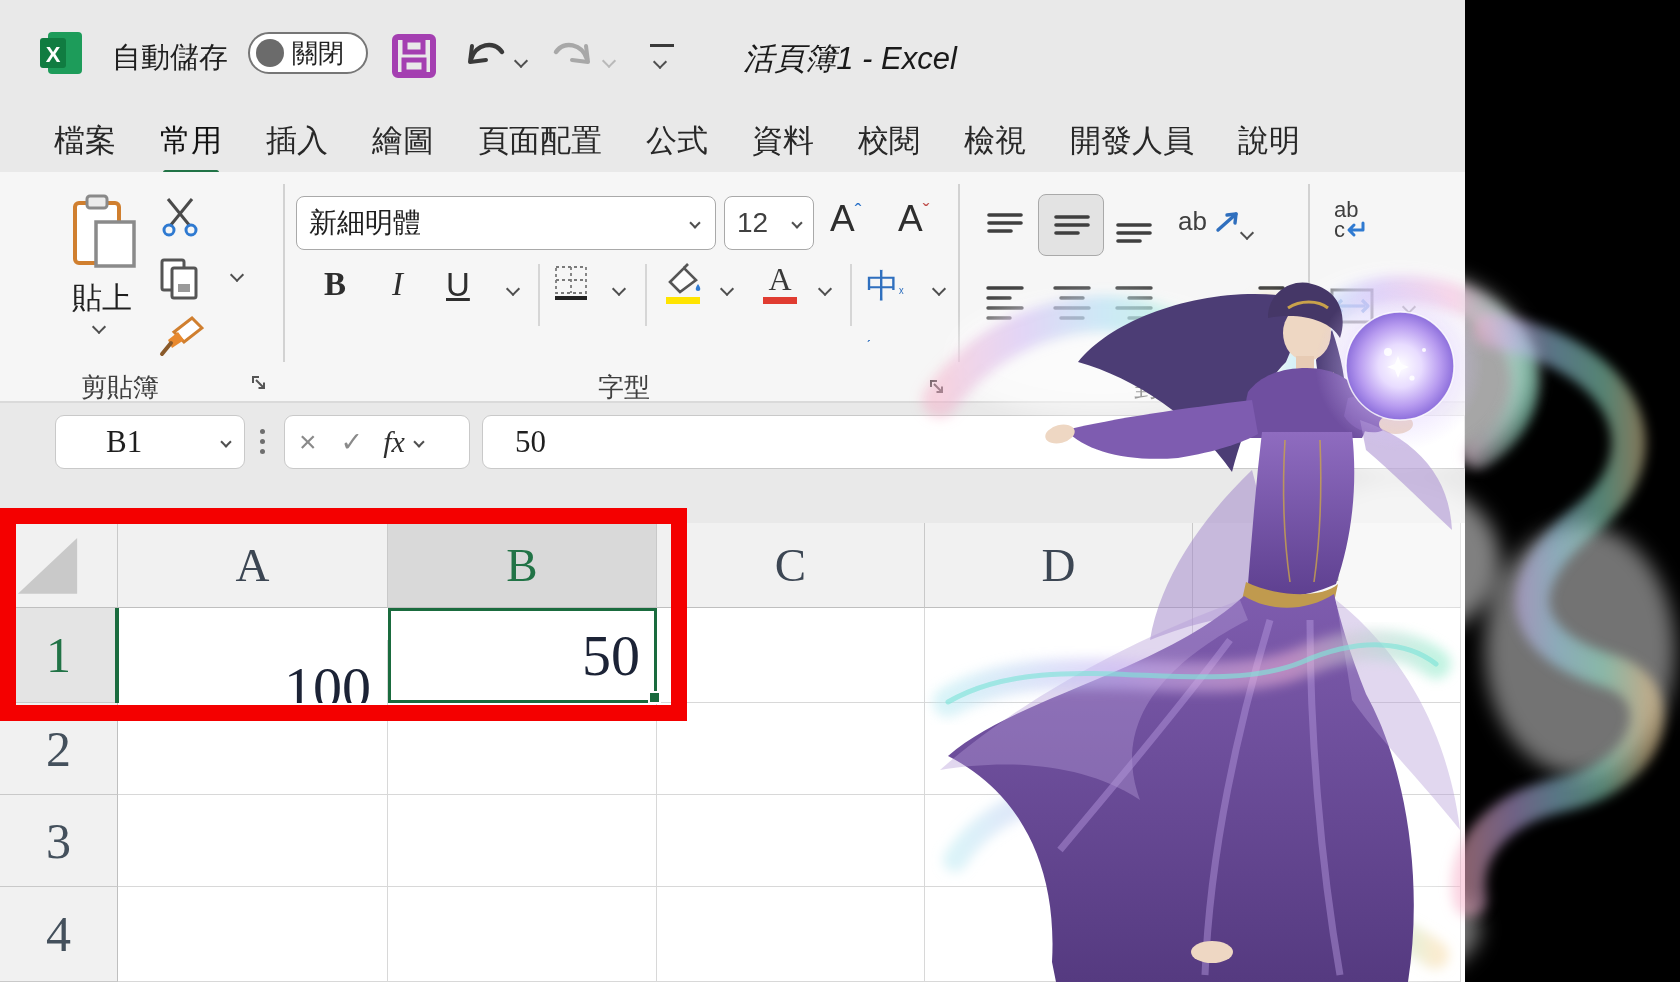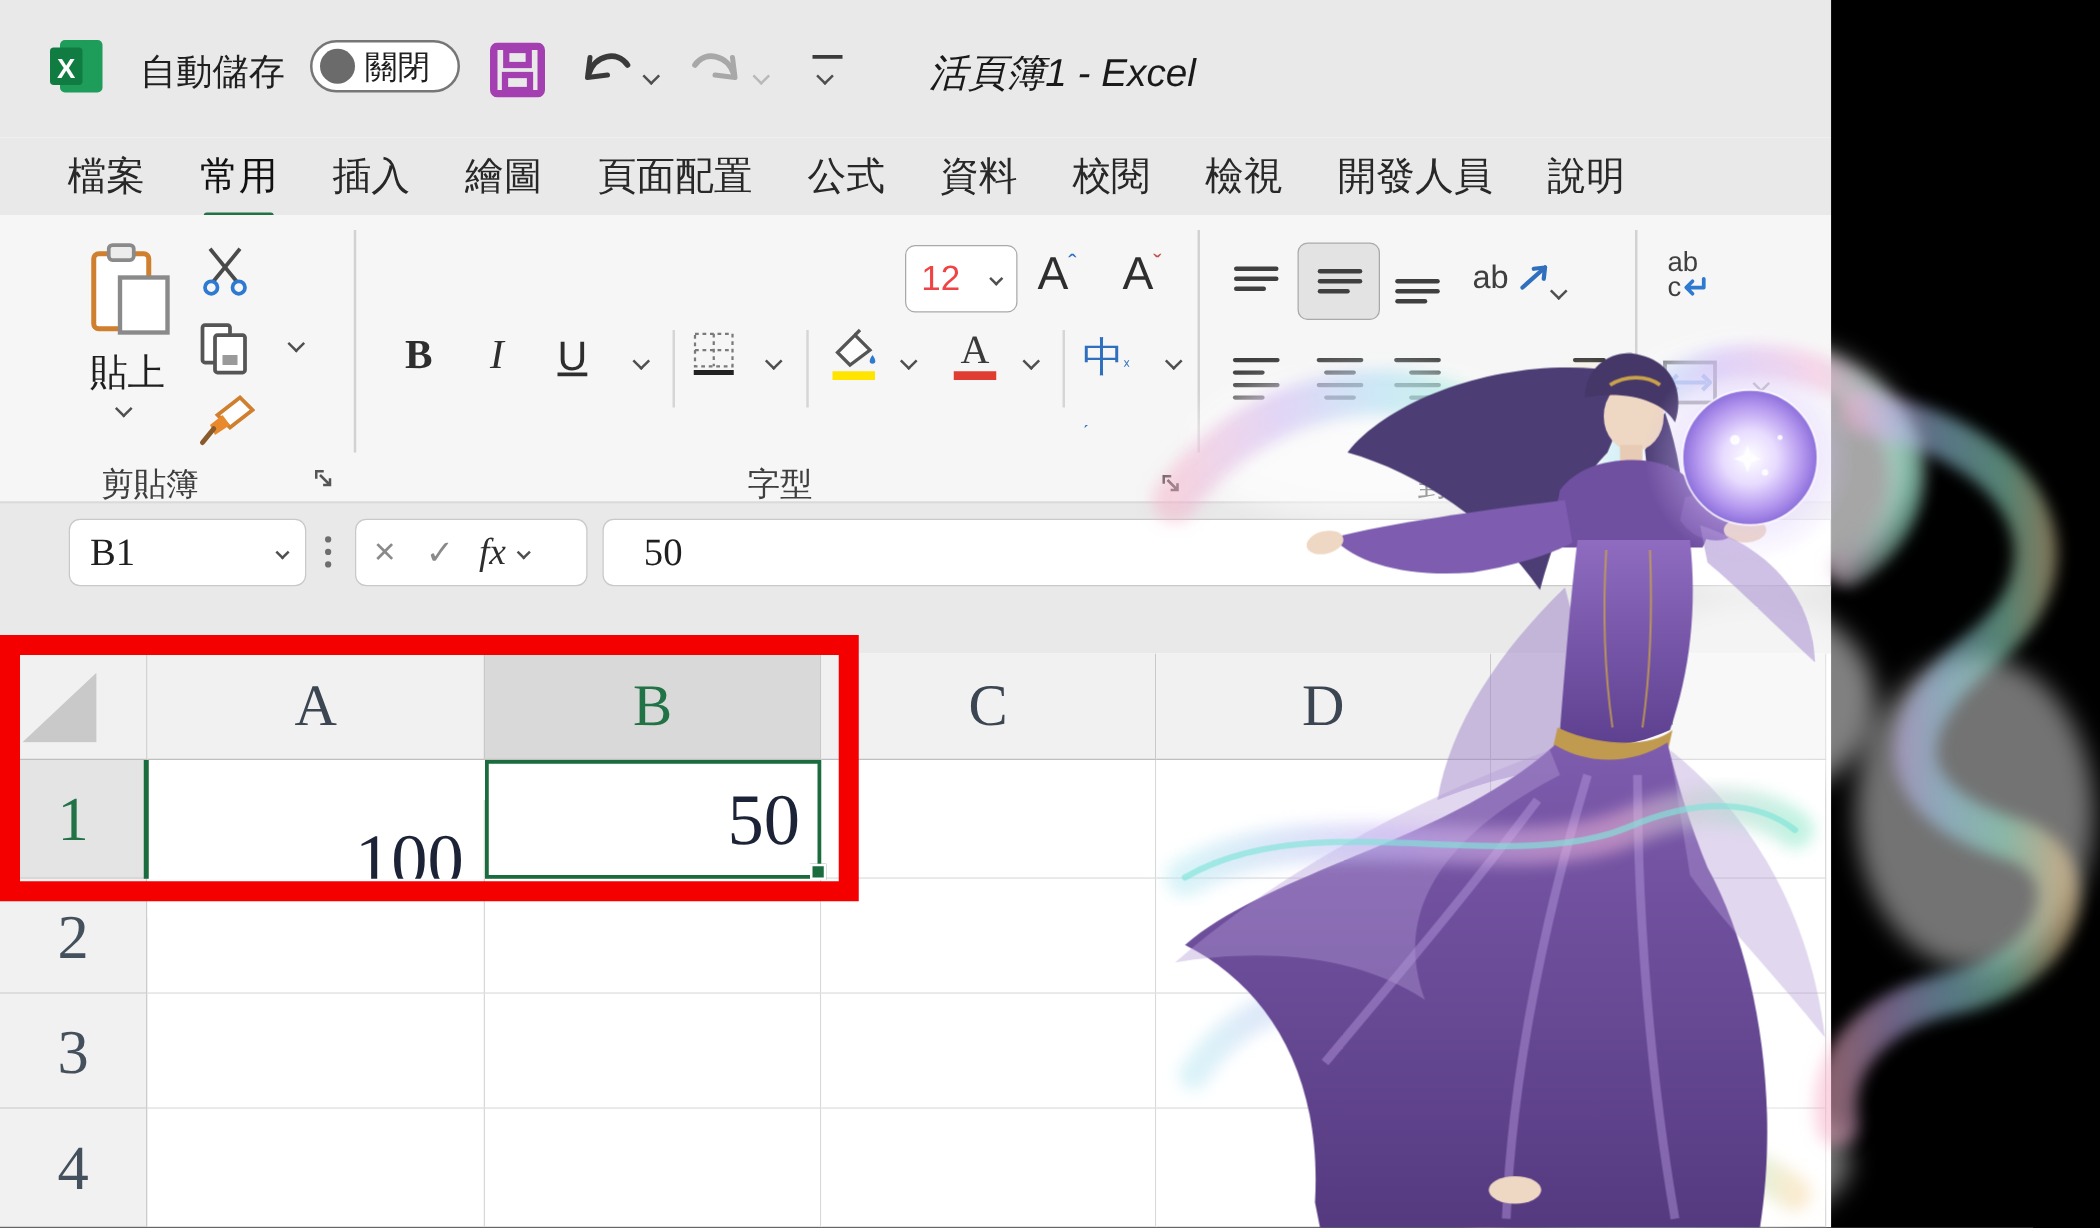--- a/index.html
+++ b/index.html
@@ -191,22 +191,26 @@
         <line x1="4" y1="40" x2="13" y2="29" stroke="#8a5a2a" stroke-width="4" stroke-linecap="round"></line>
       </svg>
       <div class="grp-label" style="left:52px;top:198px;width:136px;text-align:center;">剪貼簿</div>
       <svg class="launcher" style="left:250px;top:202px;" width="18" height="18" viewBox="0 0 18 18">
         <path d="M3 9 V3 H9" fill="none" stroke="#555" stroke-width="2"></path>
         <path d="M6 6 L14 14 M14 8.5 V14 H8.5" fill="none" stroke="#555" stroke-width="2"></path>
       </svg>
 
       <div class="vsep" style="left:283px;"></div>
 
+      <div class="combo" style="left:296px;top:24px;width:420px;height:54px;">
+        <span class="cv">新細明體</span>
+        <span class="chev sm" style="margin-right:16px;"></span>
+      </div>
       <div class="combo" style="left:724px;top:24px;width:90px;height:54px;">
-        <span class="cv" style="color:#ef4444;">12</span>
+        <span class="cv" style="color:#404040;">12</span>
         <span class="chev sm" style="margin-right:12px;"></span>
       </div>
       <div class="grow-shrink" style="left:830px;top:26px;">
         <span>A</span><span class="caret-up">ˆ</span>
       </div>
       <div class="grow-shrink" style="left:898px;top:26px;">
         <span>A</span><span class="caret-dn">ˇ</span>
       </div>
 
       <div class="fontbtn bold-b" style="left:324px;top:94px;">B</div>
@@ -324,21 +328,21 @@
       <svg style="position:absolute;left:1330px;top:116px;" width="44" height="36" viewBox="0 0 44 36">
         <rect x="2" y="2" width="40" height="32" fill="#eaf2fb" stroke="#2e2e2e" stroke-width="3"></rect>
         <line x1="9" y1="18" x2="35" y2="18" stroke="#2f7ad1" stroke-width="3.2"></line>
         <path d="M12 12 L6 18 L12 24 M32 12 L38 18 L32 24" fill="none" stroke="#2f7ad1" stroke-width="3.2" stroke-linejoin="round"></path>
       </svg>
       <span class="chev rb-chev" style="left:1404px;top:130px;"></span>
       <div class="grp-label" style="left:1100px;top:198px;width:120px;text-align:center;">對齊</div>
     </div>
 
     <div class="formula-row">
-      <div class="fbox" style="left:55px;width:190px;">
+      <div class="fbox" style="left:55px;width:190px;padding-left:34px;">
         <span class="namebox-val serif">B1</span>
         <span class="chev sm" style="margin-right:14px;"></span>
       </div>
       <div class="fdots">
           <i></i>
           <i></i>
           <i></i>
         </div>
       <div class="fbox" style="left:284px;width:186px;">
         <span class="fx-x">×</span>

